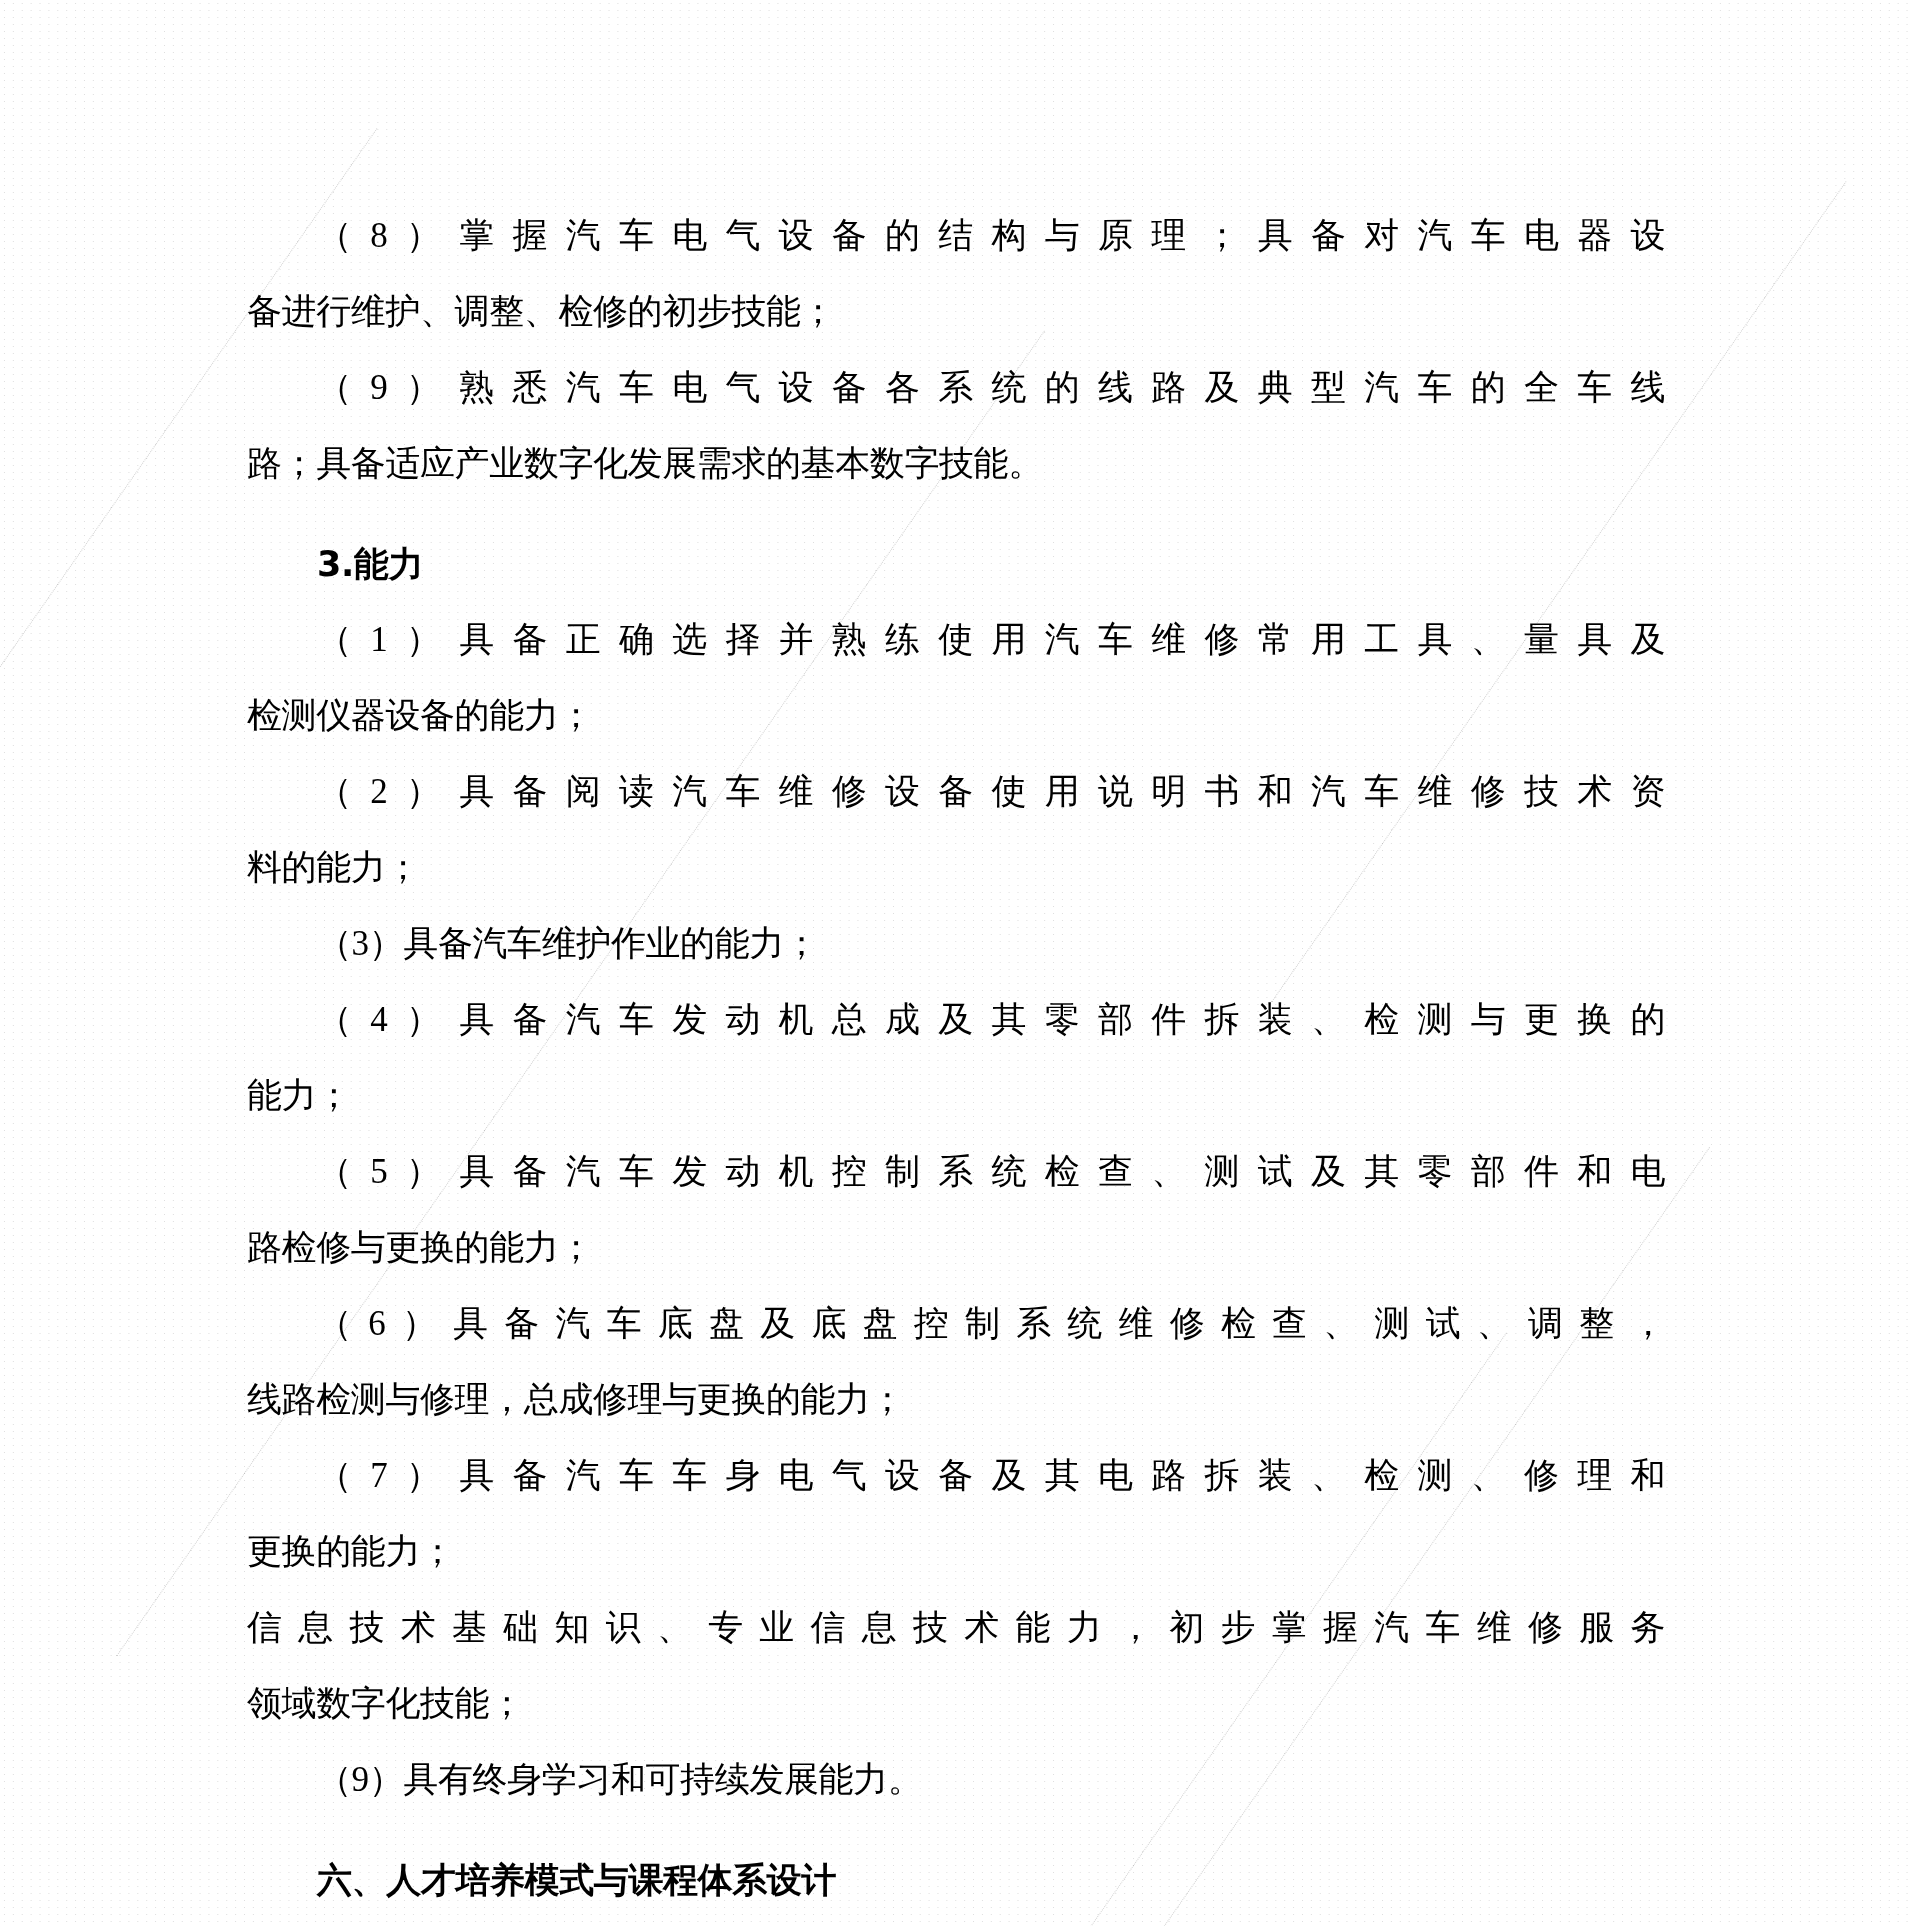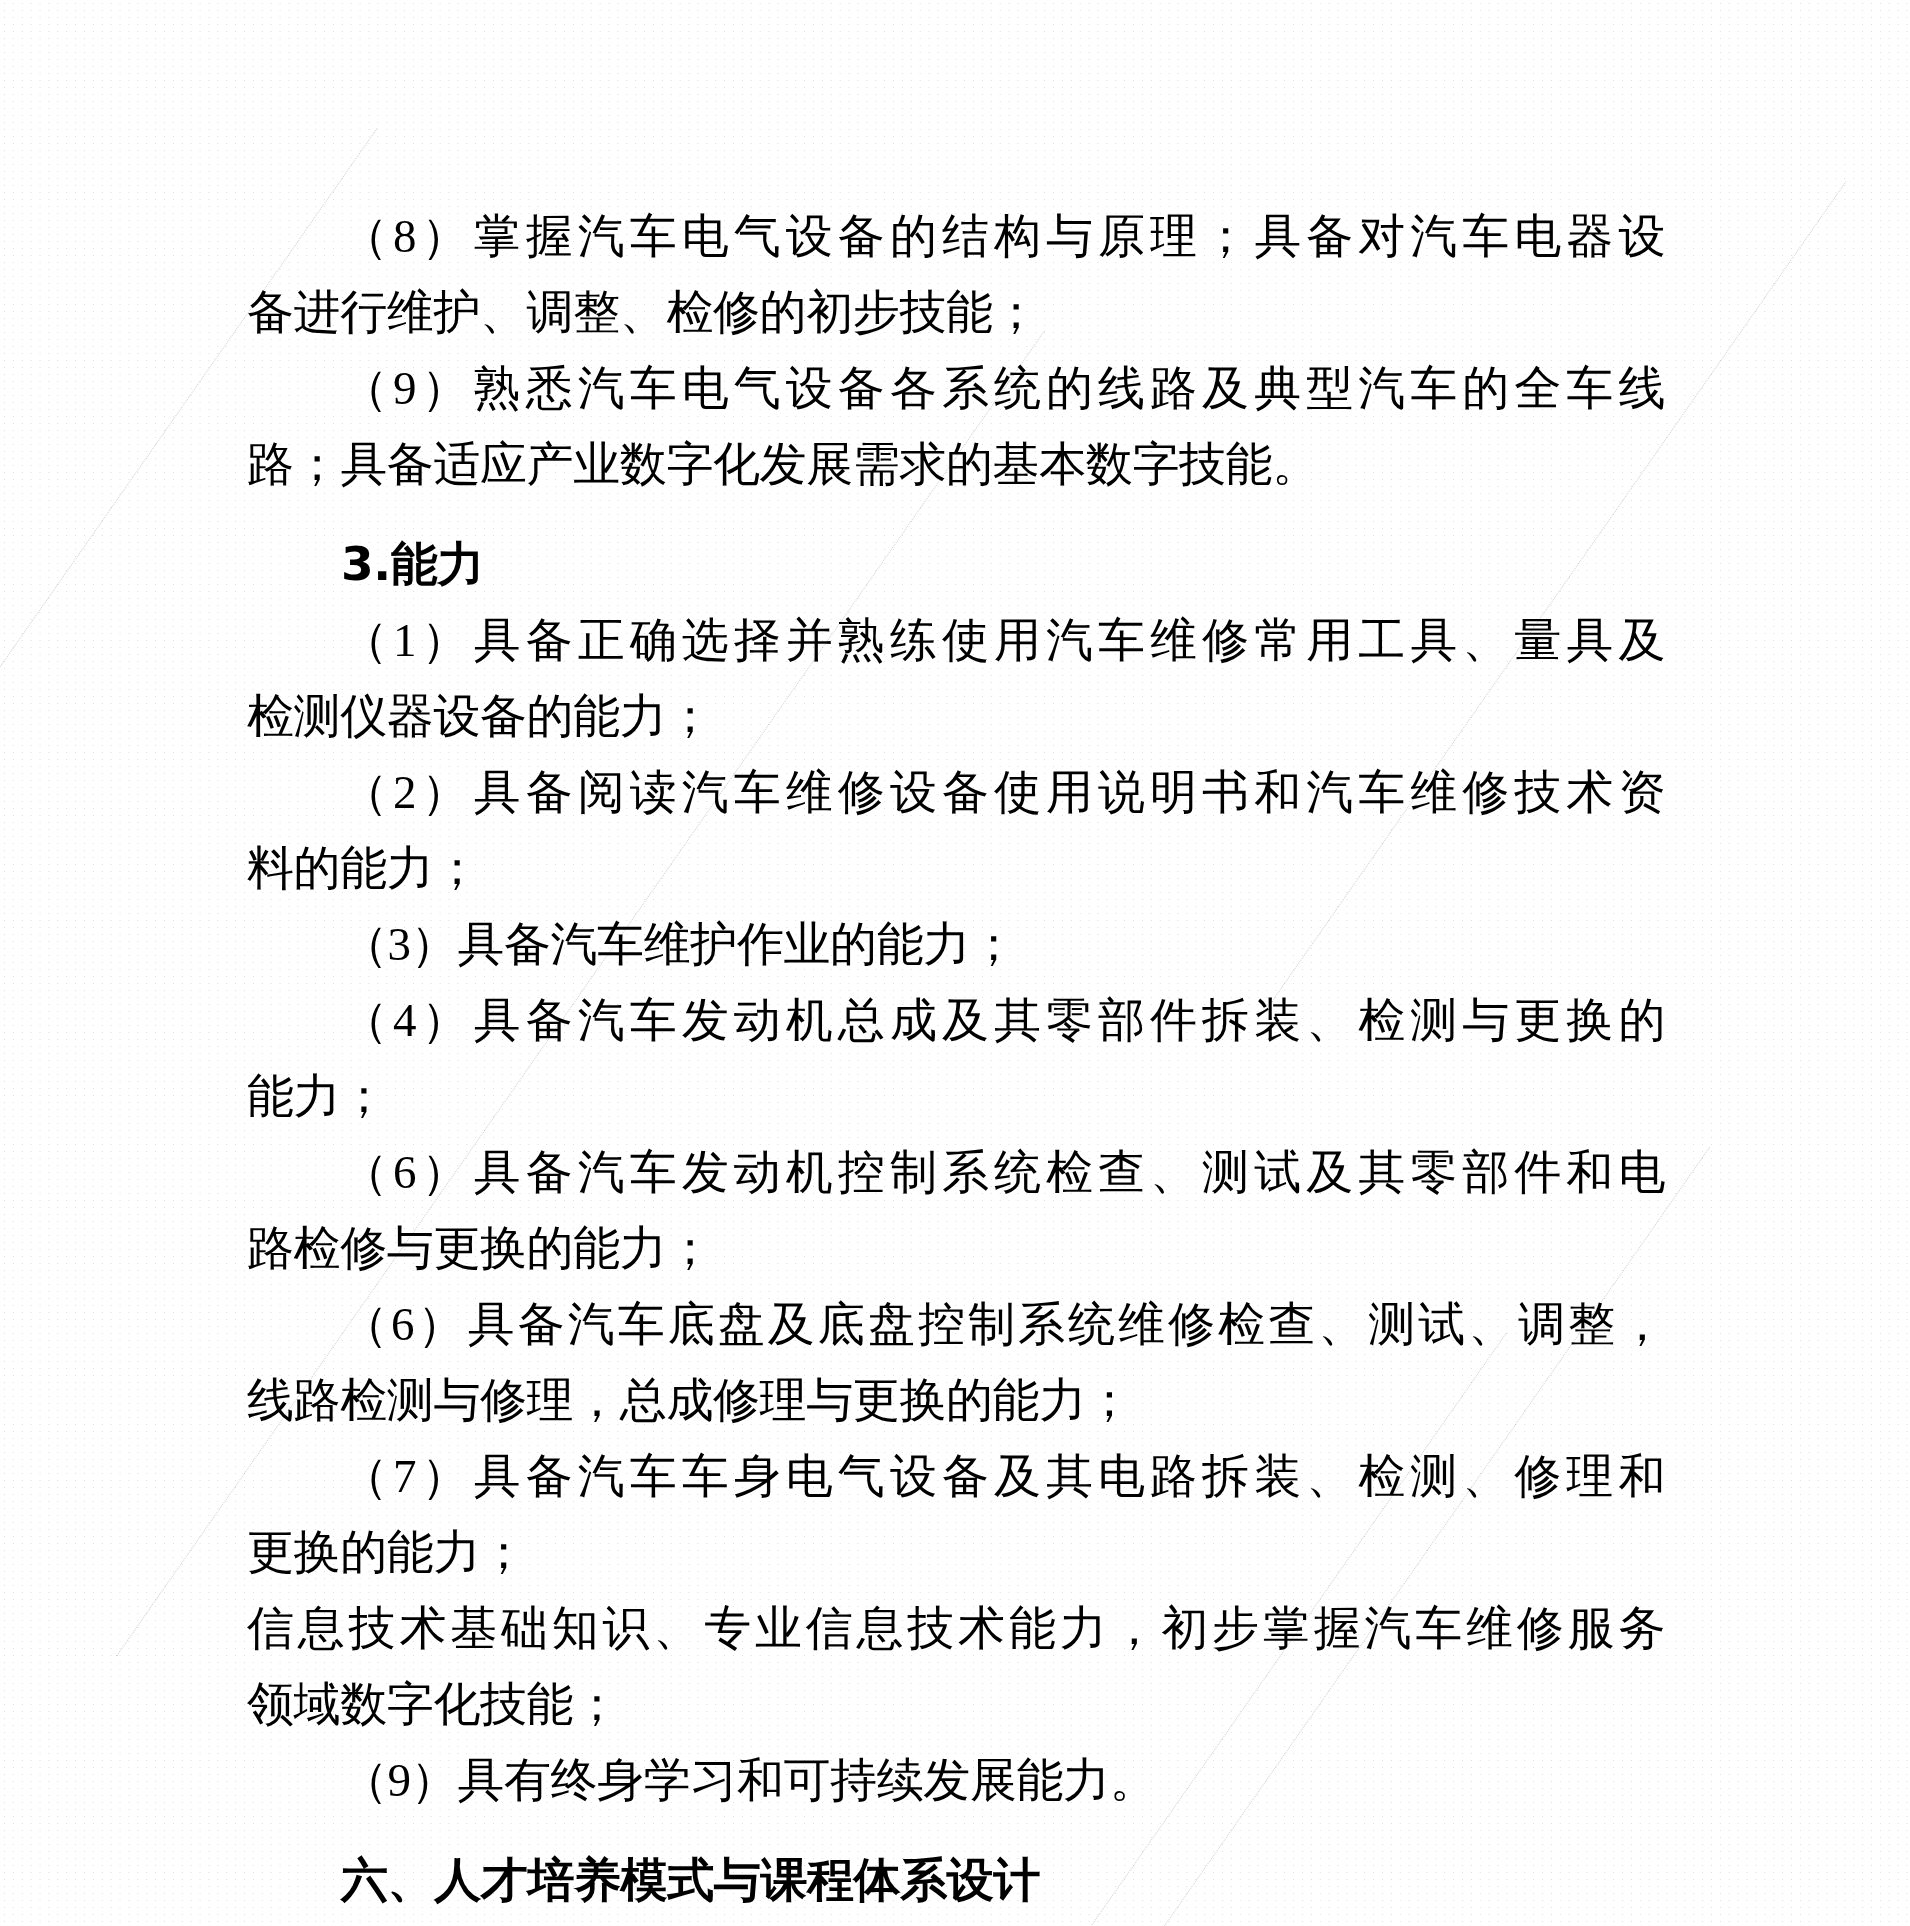--- a/index.html
+++ b/index.html
@@ -37,21 +37,21 @@
   .streak.s4 { left: 1271px; top: 1002px; width: 1002px; }
   .streak.s5 { left: -154px; top: 886px; width: 925px; }
 
   .content {
     position: absolute;
     left: 247px;
     top: 198px;
     width: 1418px;
   }
   .line {
-    font-size: 47px;
+    font-size: 35px;
     line-height: 76px;
     height: 76px;
     letter-spacing: -0.4px;
     white-space: nowrap;
     text-align: left;
   }
   .line.indent { text-indent: 2em; }
   .line.fill {
     text-align: justify;
     text-align-last: justify;
@@ -79,21 +79,21 @@
       <div class="line body indent fill">（9）熟悉汽车电气设备各系统的线路及典型汽车的全车线</div>
       <div class="line body">路；具备适应产业数字化发展需求的基本数字技能。</div>
       <div class="line hei indent">3.能力</div>
       <div class="line body indent fill">（1）具备正确选择并熟练使用汽车维修常用工具、量具及</div>
       <div class="line body">检测仪器设备的能力；</div>
       <div class="line body indent fill">（2）具备阅读汽车维修设备使用说明书和汽车维修技术资</div>
       <div class="line body">料的能力；</div>
       <div class="line body indent">（3）具备汽车维护作业的能力；</div>
       <div class="line body indent fill">（4）具备汽车发动机总成及其零部件拆装、检测与更换的</div>
       <div class="line body">能力；</div>
-      <div class="line body indent fill">（6）具备汽车发动机控制系统检查、测试及其零部件和电</div>
+      <div class="line body indent fill">（5）具备汽车发动机控制系统检查、测试及其零部件和电</div>
       <div class="line body">路检修与更换的能力；</div>
       <div class="line body indent fill">（6）具备汽车底盘及底盘控制系统维修检查、测试、调整，</div>
       <div class="line body">线路检测与修理，总成修理与更换的能力；</div>
       <div class="line body indent fill">（7）具备汽车车身电气设备及其电路拆装、检测、修理和</div>
       <div class="line body">更换的能力；</div>
       <div class="line body fill">信息技术基础知识、专业信息技术能力，初步掌握汽车维修服务</div>
       <div class="line body">领域数字化技能；</div>
       <div class="line body indent">（9）具有终身学习和可持续发展能力。</div>
       <div class="line hei indent">六、人才培养模式与课程体系设计</div>
     </div>

